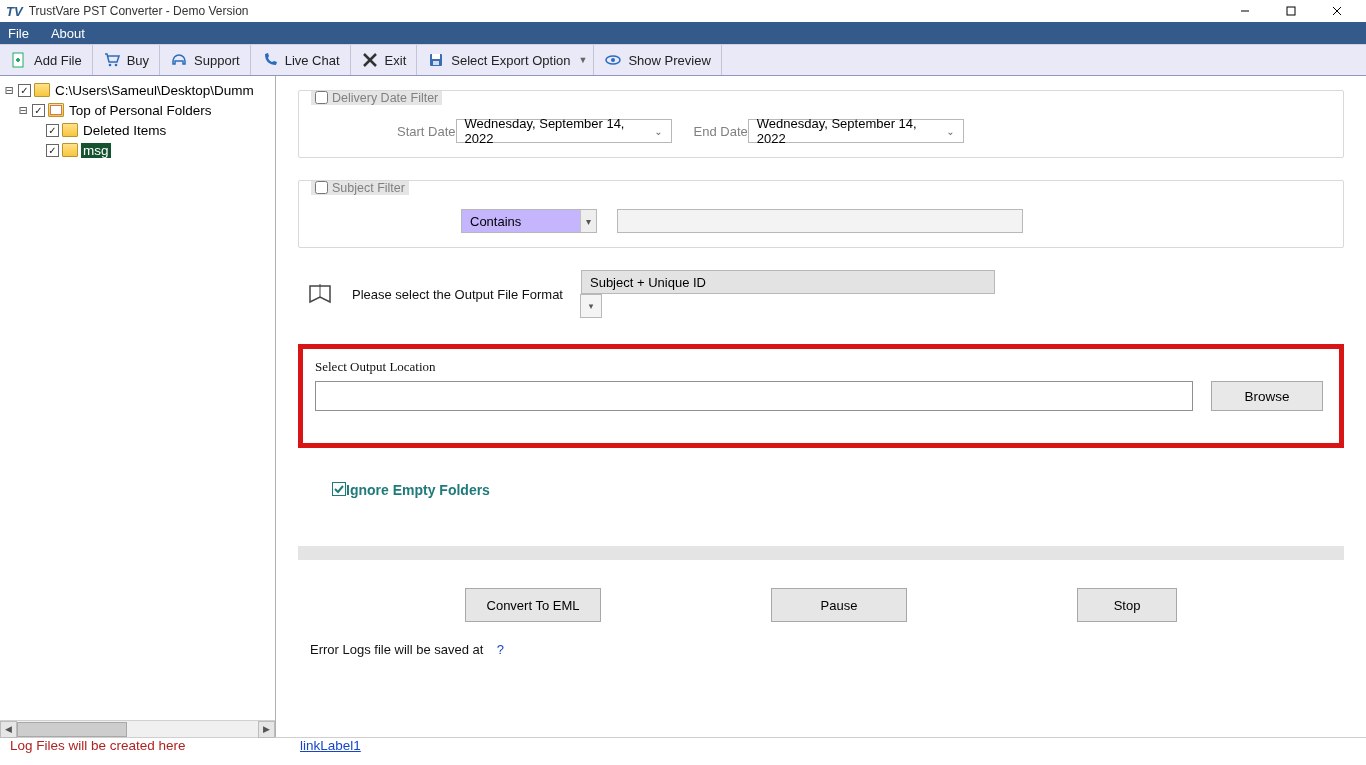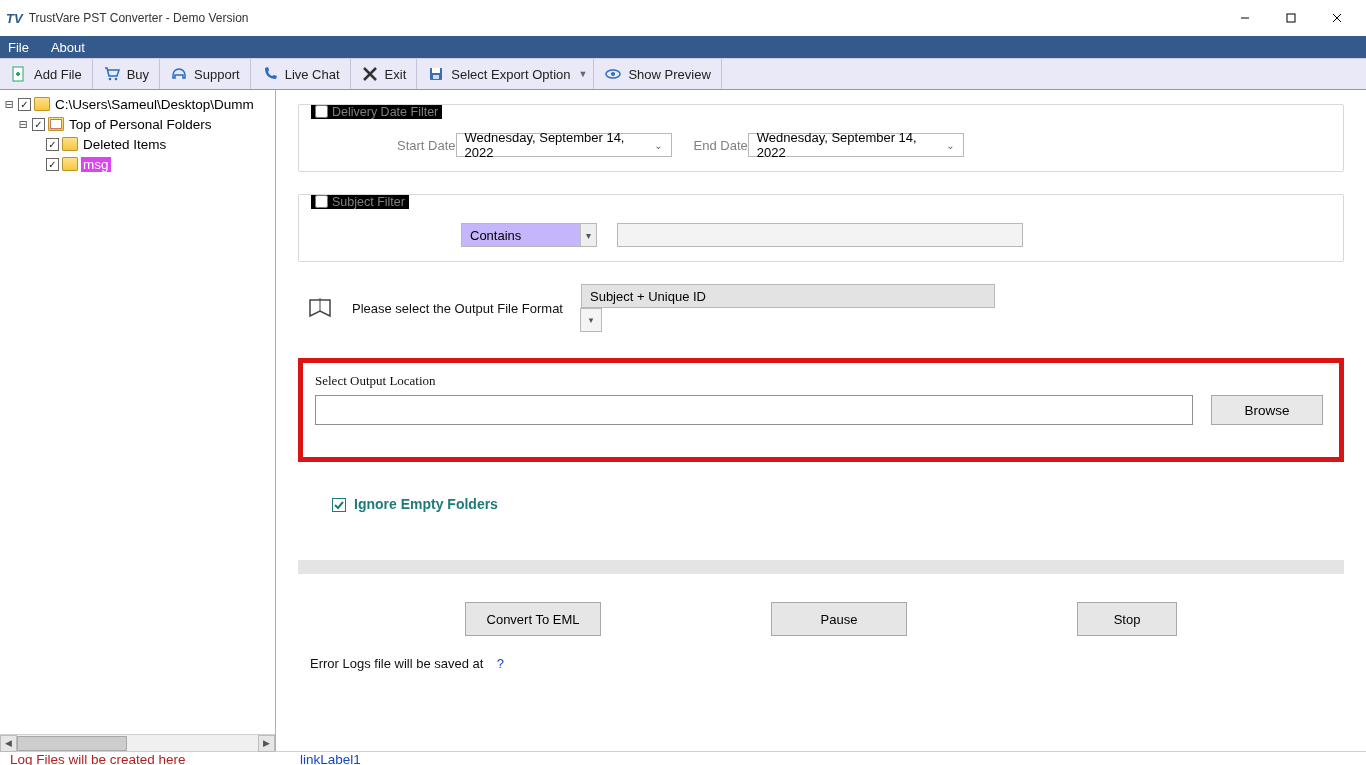--- a/index.html
+++ b/index.html
@@ -1,19 +1,19 @@
 <!DOCTYPE html>
 <html><head>
 <meta charset="utf-8">
 <style>
 * { box-sizing: border-box; margin: 0; padding: 0; font-family: "Segoe UI", Tahoma, sans-serif; }
 html, body { width: 1366px; height: 765px; overflow: hidden; background: #fff; }
 
 
-.titlebar { height: 36px; background: #fff; display: flex; align-items: center; padding: 0 6px; font-size: 12px; color: #333; }
+.titlebar { height: 22px; background: #fff; display: flex; align-items: center; padding: 0 6px; font-size: 12px; color: #333; }
 .titlebar .logo { color: #2b5b8c; font-weight: bold; font-style: italic; margin-right: 6px; font-size: 13px; }
 .titlebar .winctl { margin-left: auto; display: flex; gap: 0; }
 .titlebar .winbtn { width: 46px; height: 22px; display: flex; align-items: center; justify-content: center; font-size: 11px; cursor: pointer; }
 .titlebar .winbtn svg { width: 10px; height: 10px; stroke: #000; stroke-width: 1; fill: none; }
 
 
 .menubar { height: 22px; background: #335a8a; display: flex; align-items: center; padding: 0 8px; gap: 22px; font-size: 13px; color: #fff; }
 .menubar span { cursor: pointer; }
 
 
@@ -27,30 +27,30 @@
 .main { display: flex; height: calc(765px - 22px - 22px - 32px - 28px); }
 .sidebar { width: 276px; border-right: 1px solid #b0b0b0; position: relative; background: #fff; }
 .tree { padding: 4px 2px; font-size: 13.5px; color: #000; white-space: nowrap; overflow: hidden; }
 .tnode { display: flex; align-items: center; height: 20px; }
 .tw { width: 14px; text-align: center; font-family: monospace; font-size: 14px; color: #666; cursor: pointer; user-select: none; }
 .cb { width: 13px; height: 13px; border: 1px solid #666; margin: 0 2px; display: inline-flex; align-items: center; justify-content: center; font-size: 10px; color: #222; cursor: pointer; }
 .fic { width: 16px; height: 14px; margin: 0 3px 0 1px; position: relative; }
 .fic::before { content:""; position:absolute; inset:0; background: linear-gradient(#ffe189,#f7c63f); border:1px solid #b9952b; border-radius:1px; }
 .fic.cal::after { content:""; position:absolute; left:2px; top:2px; right:2px; bottom:2px; background:#fff; border:1px solid #c76; }
 .tnode .lbl { padding: 0 2px; }
-.tnode .lbl.sel { background:#d946ef; color:#fff; }
+.tnode .lbl.sel { background:#14532d; color:#fff; }
 .sidebar-scroll { position:absolute; left:0; right:0; bottom:0; height:17px; background:#f0f0f0; border-top:1px solid #d0d0d0; display:flex; align-items:center; }
 .sidebar-scroll .ar { width:17px; height:17px; background:#e6e6e6; border:1px solid #bcbcbc; display:flex; align-items:center; justify-content:center; font-size:9px; color:#555; cursor:pointer; }
 .sidebar-scroll .track { flex:1; height:17px; position:relative; }
 .sidebar-scroll .thumb { position:absolute; left:0; top:1px; bottom:1px; width:110px; background:#cdcdcd; border:1px solid #a8a8a8; cursor:pointer; }
 
 .content { flex:1; padding: 14px 22px 10px 22px; overflow:hidden; position:relative; }
 
 .panel { border:1px solid #d9d9d9; border-radius:2px; padding: 0 12px 14px 12px; margin-bottom: 22px; position:relative; }
-.panel .legend { position:relative; top:-1px; display:inline-flex; align-items:center; gap:4px; background:#000000; padding:0 4px; font-size:12.5px; color:#808080; }
+.panel .legend { position:relative; top:-1px; display:inline-flex; align-items:center; gap:4px; background:#e5e5e5; padding:0 4px; font-size:12.5px; color:#808080; }
 .legend input[type=checkbox]{ width:13px; height:13px; }
 .row { display:flex; align-items:center; gap:10px; margin-top:10px; }
 .lblg { font-size:13px; color:#808080; min-width:0; }
 .datebox, .selbox, .txt { height:24px; border:1px solid #b8b8b8; background:#fff; font-size:13px; display:flex; align-items:center; padding:0 8px; }
 .datebox { width:216px; justify-content:space-between; background:#fff; }
 .datebox .dd { font-size:10px; color:#666; cursor:pointer; }
 .selbox { background:#c4b5fd; width:136px; justify-content:space-between; }
 .selbox.big { width:414px; background:#e3e3e3; }
 .selbox .dd { width:16px; text-align:center; font-size:10px; color:#555; border-left:1px solid #c2c2c2; margin-right:-8px; height:100%; display:flex; align-items:center; justify-content:center; background:#eee; cursor:pointer; }
 .selbox.ext { width:22px; padding:0; justify-content:center; background:#f4f4f4; border:1px solid #b8b8b8; margin-left:-1px; cursor:pointer; }
@@ -59,21 +59,21 @@
 .formatrow { display:flex; align-items:center; gap:18px; margin: 4px 0 26px 8px; }
 .formatrow .ic { width:28px; height:28px; }
 .formatrow .t { font-size:13px; font-family: Liberation Sans, sans-serif; color:#111; }
 
 .redbox { border:5px solid #d81414; padding: 10px 16px 32px 12px; margin-bottom: 34px; }
 .redbox .t { font-size:13px; font-family: Georgia, serif; color:#111; margin-bottom:6px; }
 .redbox .r { display:flex; align-items:center; gap:18px; }
 .redbox .inp { flex:1; height:30px; border:1px solid #909090; background:#fff; }
 .btn { height:30px; min-width:112px; background:#e8e8e8; border:1px solid #a8a8a8; font-size:13.5px; font-family: Georgia, serif; cursor:pointer; display:flex; align-items:center; justify-content:center; }
 
-.chkline { display:flex; align-items:flex-end; gap:8px; margin-left:34px; margin-bottom:48px; }
+.chkline { display:flex; align-items:flex-start; margin-left:34px; margin-bottom:48px; }
 .chkline .cb2 { width:14px; height:14px; border:1.5px solid #1f7a7a; display:flex; align-items:center; justify-content:center; cursor:pointer; }
 .chkline .cb2 svg { width:10px; height:10px; stroke:#1f7a7a; stroke-width:2; fill:none; }
 .chkline .lbl2 { font-size:14px; font-weight:bold; color:#1f7a7a; }
 
 .progress { height:14px; background:#e4e4e4; margin:0 0 28px 0; }
 
 .actions { display:flex; justify-content:center; gap:170px; margin-bottom:20px; }
 .actions .btn { min-width:136px; height:34px; background:#e6e6e6; font-family:"Segoe UI",sans-serif; font-size:13px; }
 
 .errline { font-size:13px; font-family: Georgia, serif; color:#111; margin-left:12px; }

